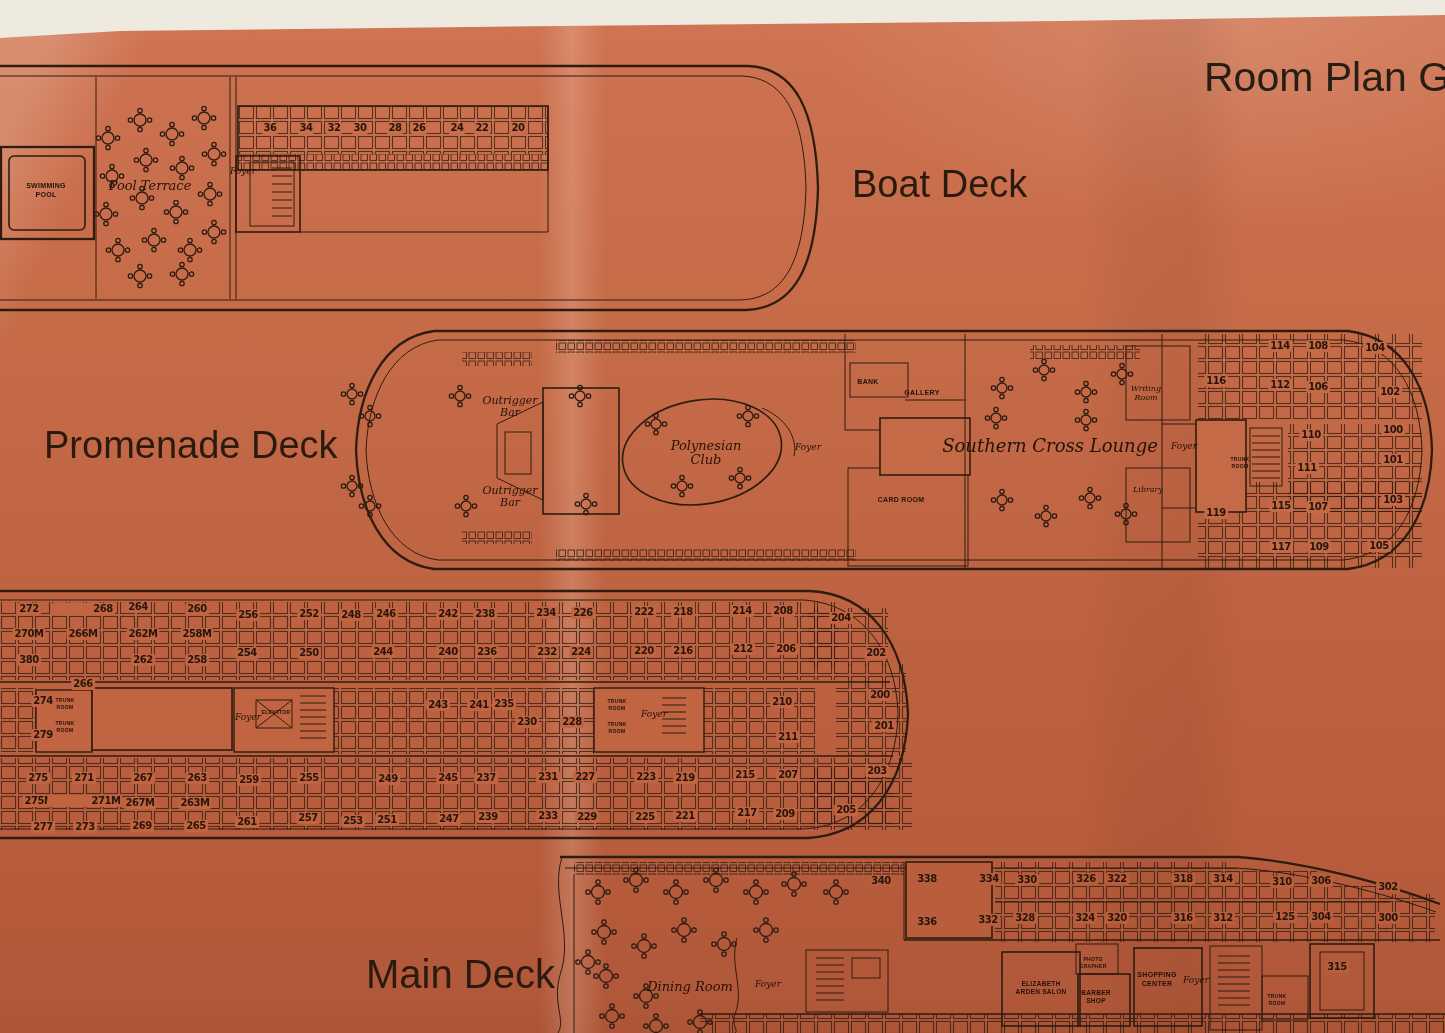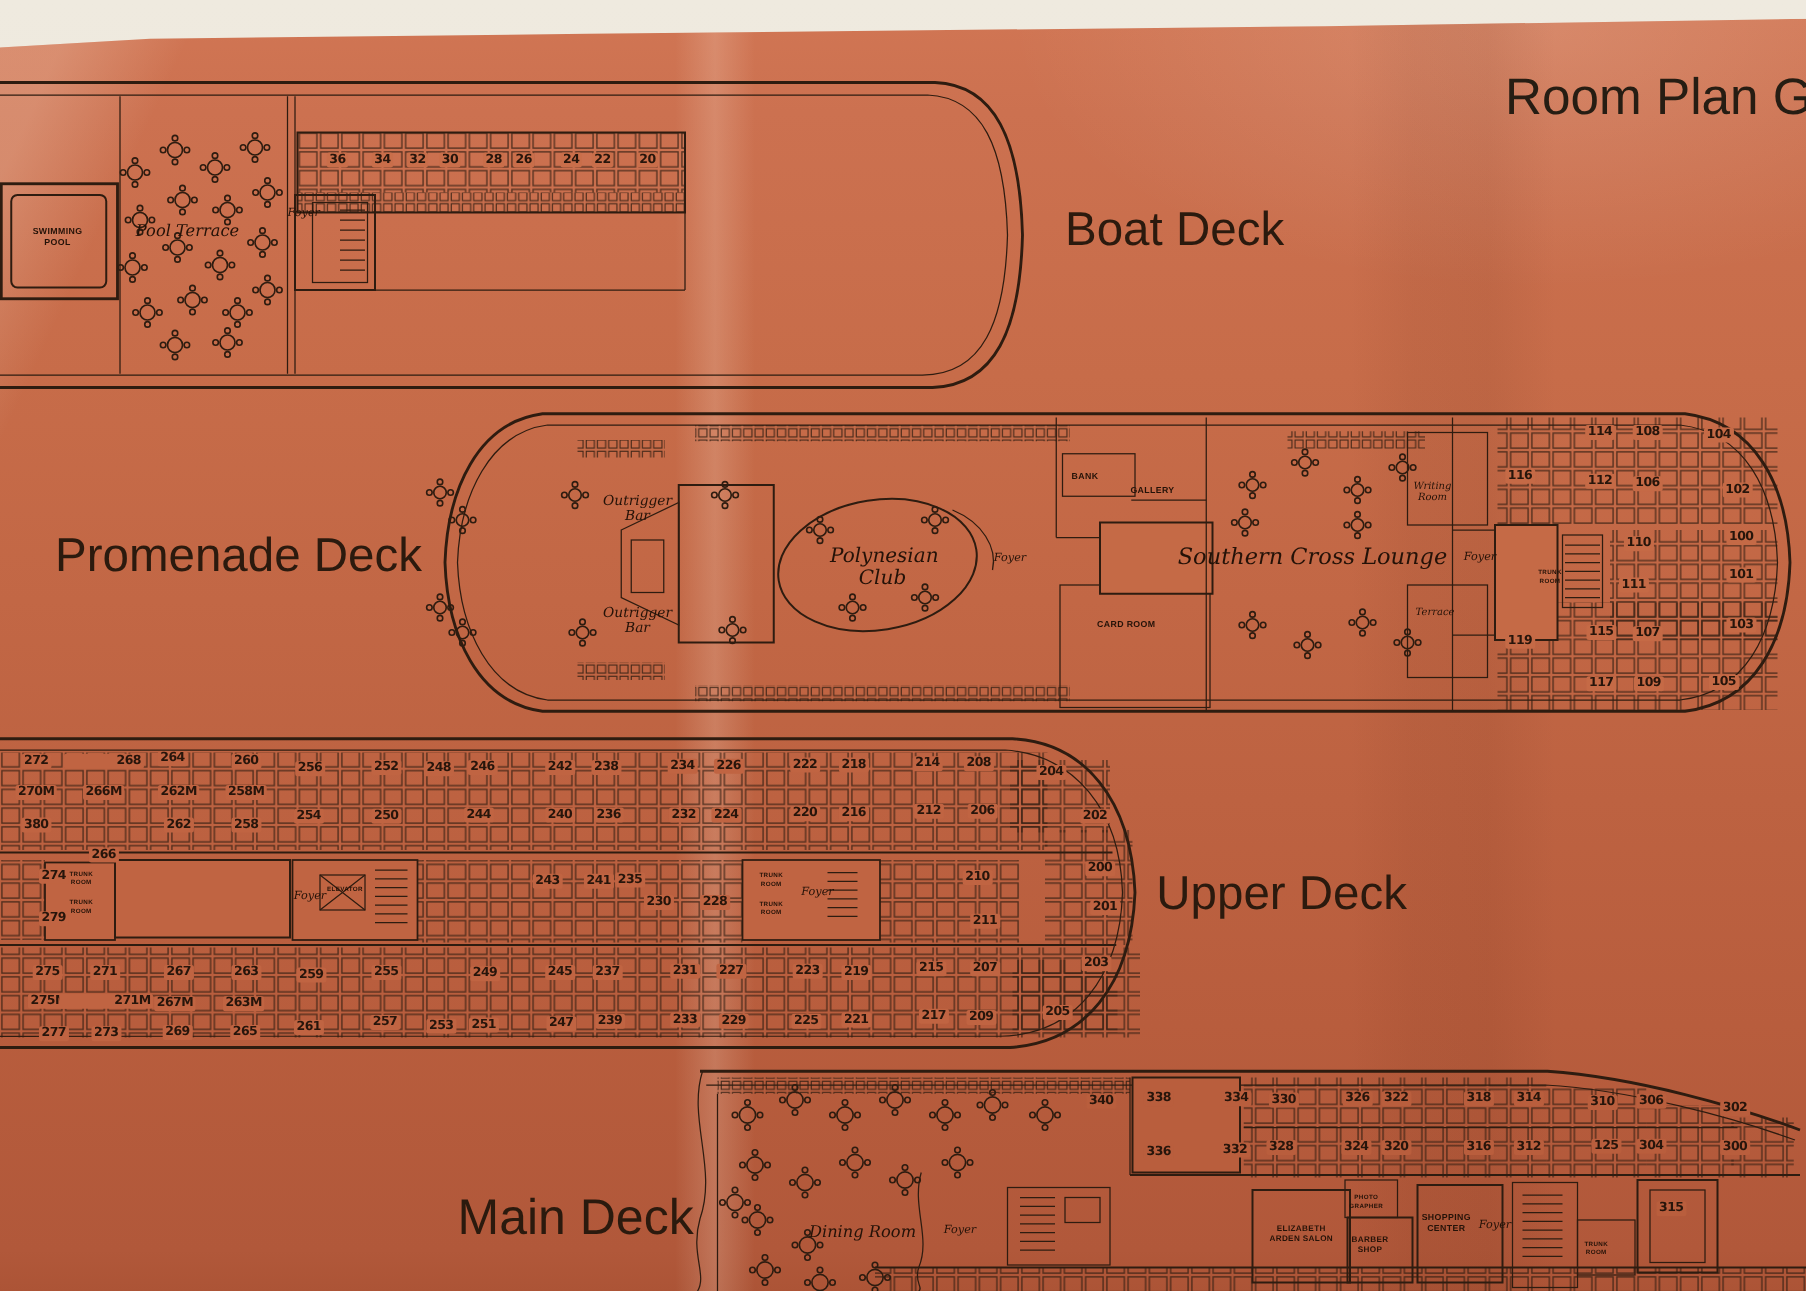--- a/index.html
+++ b/index.html
@@ -444,21 +444,20 @@
           <circle cx="700" cy="1032" r="2.2" class="tbl"></circle>
           <circle cx="700" cy="1012" r="2.2" class="tbl"></circle>
         </g>
     </g>
   </svg>
 
   <div class="label-layer">
     <div class="page-title">Room Plan Gu</div>
     <div class="deck-title t-boat">Boat Deck</div>
     <div class="deck-title t-promenade">Promenade Deck</div>
-    <div class="deck-title t-upper">Upper Deck</div>
     <div class="deck-title t-main">Main Deck</div>
   <div class="deck-group">
         <span class="cabin-num" style="left: 270px; top: 128px; background: rgb(201, 110, 74);">36</span>
         <span class="cabin-num" style="left: 306px; top: 128px; background: rgb(201, 110, 74);">34</span>
         <span class="cabin-num" style="left: 334px; top: 128px; background: rgb(201, 110, 74);">32</span>
         <span class="cabin-num" style="left: 360px; top: 128px; background: rgb(201, 110, 74);">30</span>
         <span class="cabin-num" style="left: 395px; top: 128px; background: rgb(201, 110, 74);">28</span>
         <span class="cabin-num" style="left: 419px; top: 128px; background: rgb(201, 110, 74);">26</span>
         <span class="cabin-num" style="left: 457px; top: 128px; background: rgb(201, 110, 74);">24</span>
         <span class="cabin-num" style="left: 482px; top: 128px; background: rgb(201, 110, 74);">22</span>
@@ -481,29 +480,29 @@
         <span class="cabin-num" style="left: 1393px; top: 460px; background: rgb(197, 106, 70);">101</span>
         <span class="cabin-num" style="left: 1216px; top: 513px; background: rgb(197, 106, 70);">119</span>
         <span class="cabin-num" style="left: 1281px; top: 506px; background: rgb(197, 106, 70);">115</span>
         <span class="cabin-num" style="left: 1318px; top: 507px; background: rgb(197, 106, 70);">107</span>
         <span class="cabin-num" style="left: 1393px; top: 500px; background: rgb(197, 106, 70);">103</span>
         <span class="cabin-num" style="left: 1281px; top: 547px; background: rgb(197, 106, 70);">117</span>
         <span class="cabin-num" style="left: 1319px; top: 547px; background: rgb(197, 106, 70);">109</span>
         <span class="cabin-num" style="left: 1379px; top: 546px; background: rgb(197, 106, 70);">105</span>
         <span class="room-label room-script wrap" style="left: 510px; top: 407px; font-size: 11px; width: 66px;">Outrigger Bar</span>
         <span class="room-label room-script wrap" style="left: 510px; top: 497px; font-size: 11px; width: 66px;">Outrigger Bar</span>
-        <span class="room-label room-script wrap" style="left: 706px; top: 453px; font-size: 16px; width: 84px;">Polynesian Club</span>
+        <span class="room-label room-script wrap" style="left: 706px; top: 453px; font-size: 13px; width: 84px;">Polynesian Club</span>
         <span class="room-label room-caps" style="left: 868px; top: 382px; font-size: 7px;">BANK</span>
         <span class="room-label room-caps" style="left: 922px; top: 393px; font-size: 7px;">GALLERY</span>
         <span class="room-label room-caps" style="left: 901px; top: 500px; font-size: 7px;">CARD ROOM</span>
         <span class="room-label room-script" style="left: 1050px; top: 446px; font-size: 18px;">Southern Cross Lounge</span>
         <span class="room-label room-script" style="left: 808px; top: 448px; font-size: 9px;">Foyer</span>
         <span class="room-label room-script" style="left: 1184px; top: 447px; font-size: 9px;">Foyer</span>
         <span class="room-label room-script wrap" style="left: 1146px; top: 394px; font-size: 8px; width: 46px;">Writing Room</span>
-        <span class="room-label room-script" style="left: 1148px; top: 490px; font-size: 8px;">Terrace</span>
+        <span class="room-label room-script" style="left: 1148px; top: 490px; font-size: 8px;">Library</span>
         <span class="room-label room-caps" style="left: 1240px; top: 462px; font-size: 5px; width: 30px;">TRUNK ROOM</span>
       </div>
       <div class="deck-group">
         <span class="cabin-num" style="left: 29px; top: 609px; background: rgb(192, 100, 66);">272</span>
         <span class="cabin-num" style="left: 83px; top: 609px; background: rgb(192, 100, 66); padding-left: 42px;">268</span>
         <span class="cabin-num" style="left: 138px; top: 607px; background: rgb(192, 100, 66);">264</span>
         <span class="cabin-num" style="left: 197px; top: 609px; background: rgb(192, 100, 66);">260</span>
         <span class="cabin-num" style="left: 248px; top: 615px; background: rgb(192, 100, 66);">256</span>
         <span class="cabin-num" style="left: 309px; top: 614px; background: rgb(192, 100, 66);">252</span>
         <span class="cabin-num" style="left: 351px; top: 615px; background: rgb(192, 100, 66);">248</span>

